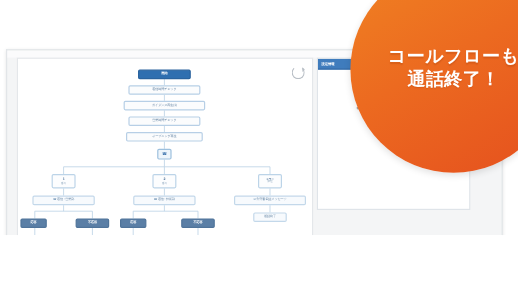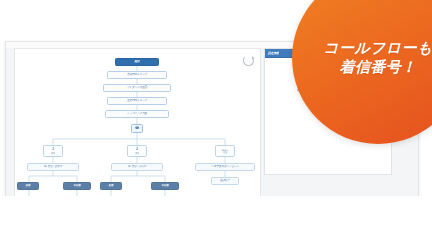--- a/index.html
+++ b/index.html
@@ -1,21 +1,21 @@
 <!DOCTYPE html>
 <html lang="ja"><head>
 <meta charset="utf-8">
 <style>
   html,body{margin:0;padding:0;}
   body{
     width:432px;height:196px;overflow:hidden;position:relative;
     background:#ffffff;
     font-family:"Liberation Sans","DejaVu Sans",sans-serif;
   }
-  #stage{position:absolute;inset:0;overflow:hidden;background:#fff;font-style:italic;}
+  #stage{position:absolute;inset:0;overflow:hidden;background:#fff;}
 
   
   .app-window{
     position:absolute;left:5px;top:41px;width:412px;height:165px;
     background:#f4f5f6;
     border:1px solid #e2e5e8;
     border-bottom:none;
     box-shadow:0 1px 3px rgba(0,0,0,.10);
     overflow:hidden;
   }
@@ -244,16 +244,16 @@
 
         <div class="props-actions">
           <div class="props-btn">保存</div>
         </div>
       </div>
     </div>
   </div>
 
   <div class="promo-badge">
     <div class="promo-line">コールフローも</div>
-    <div class="promo-line">着信番号！</div>
+    <div class="promo-line">通話終了！</div>
   </div>
 
 </div>
 
 </body></html>

